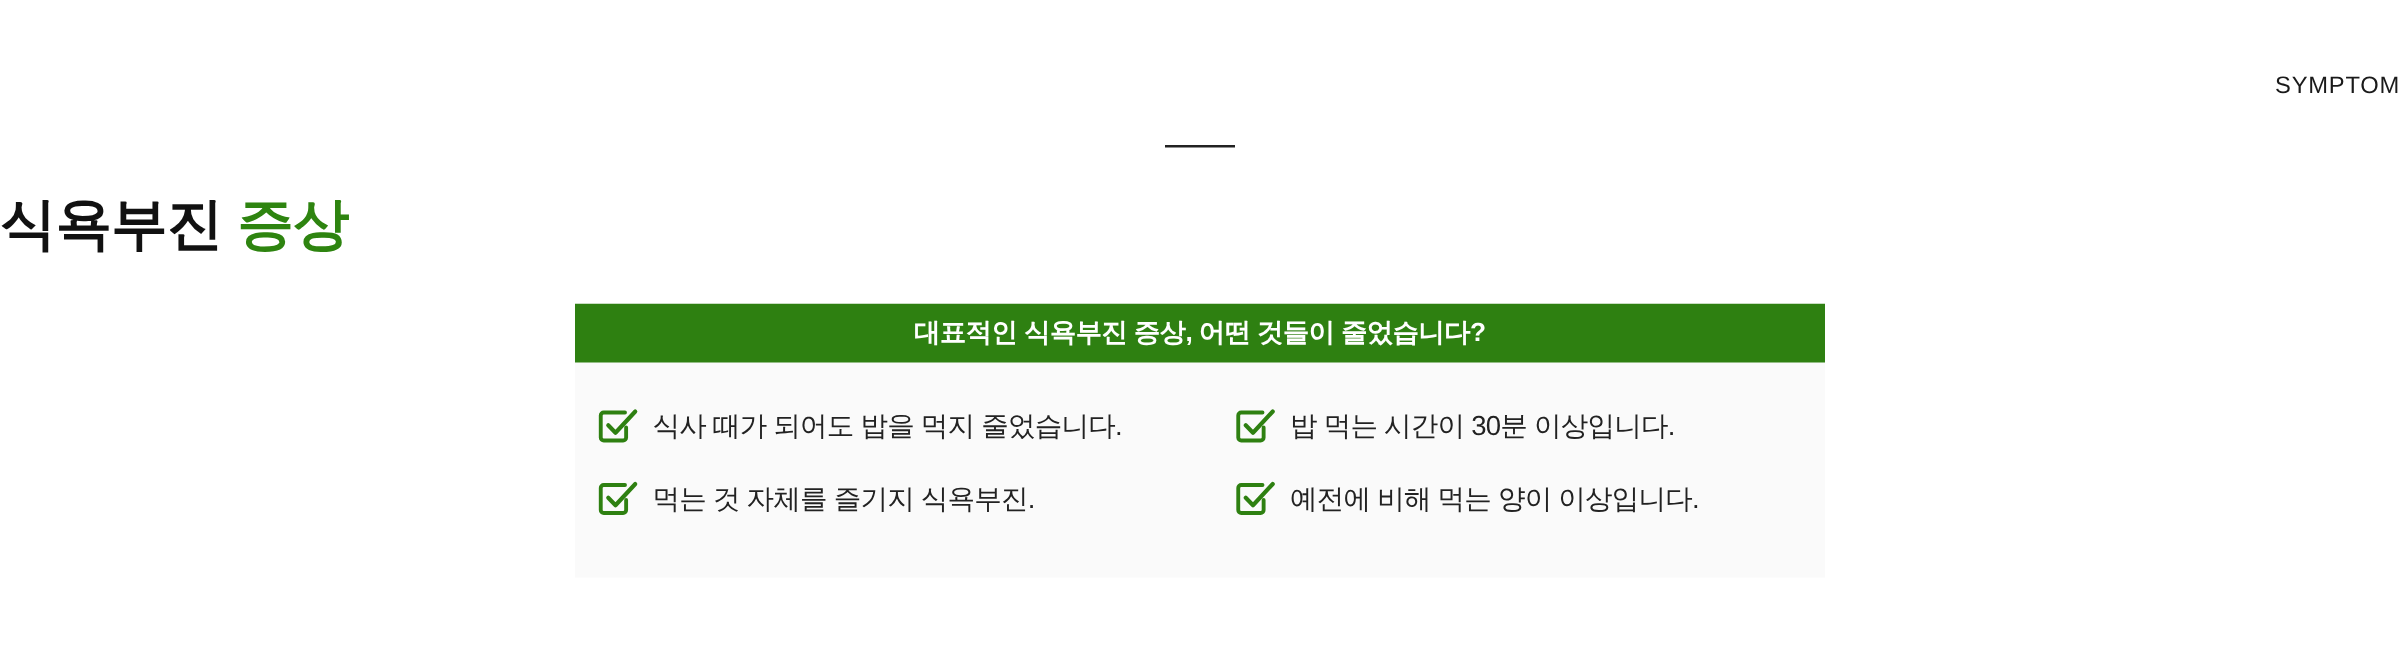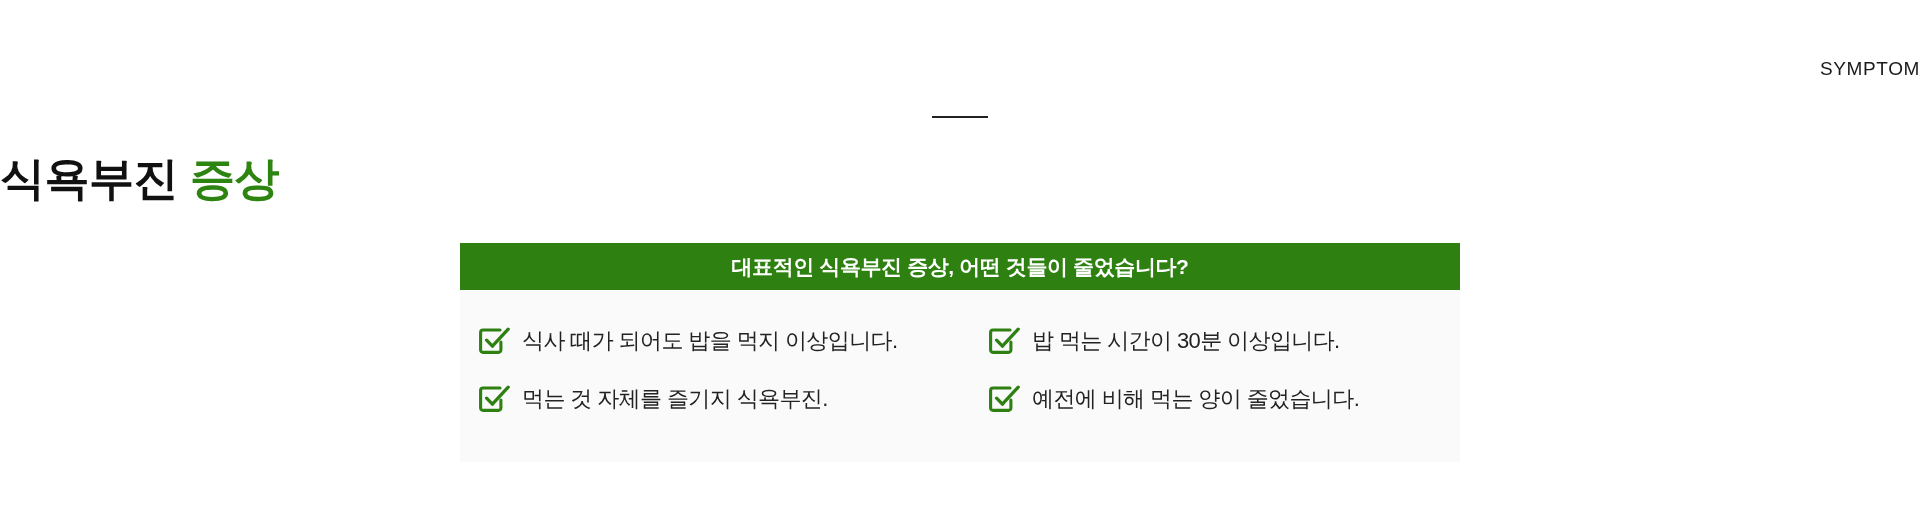--- a/index.html
+++ b/index.html
@@ -130,21 +130,21 @@
       <span class="panel-banner-text">대표적인 식욕부진 증상, 어떤 것들이 줄었습니다?</span>
     </div>
 
     <div class="panel-body">
 
       <div class="symptom-item">
         <svg class="check-icon" viewBox="0 0 34 30" xmlns="http://www.w3.org/2000/svg">
           <path d="M22 4 H5 a2.4 2.4 0 0 0 -2.4 2.4 V24 a2.4 2.4 0 0 0 2.4 2.4 H20.5 a2.4 2.4 0 0 0 2.4 -2.4 V16" fill="none" stroke="#2e8011" stroke-width="3.1" stroke-linecap="round" stroke-linejoin="round"></path>
           <path d="M8.6 14.2 L14.4 20.2 L30.2 3.2" fill="none" stroke="#2e8011" stroke-width="3.3" stroke-linecap="round" stroke-linejoin="round"></path>
         </svg>
-        <span class="symptom-text">식사 때가 되어도 밥을 먹지 이상입니다.</span>
+        <span class="symptom-text">식사 때가 되어도 밥을 먹지 줄었습니다.</span>
       </div>
 
       <div class="symptom-item">
         <svg class="check-icon" viewBox="0 0 34 30" xmlns="http://www.w3.org/2000/svg">
           <path d="M22 4 H5 a2.4 2.4 0 0 0 -2.4 2.4 V24 a2.4 2.4 0 0 0 2.4 2.4 H20.5 a2.4 2.4 0 0 0 2.4 -2.4 V16" fill="none" stroke="#2e8011" stroke-width="3.1" stroke-linecap="round" stroke-linejoin="round"></path>
           <path d="M8.6 14.2 L14.4 20.2 L30.2 3.2" fill="none" stroke="#2e8011" stroke-width="3.3" stroke-linecap="round" stroke-linejoin="round"></path>
         </svg>
         <span class="symptom-text">밥 먹는 시간이 30분 이상입니다.</span>
       </div>
 
@@ -154,18 +154,18 @@
           <path d="M8.6 14.2 L14.4 20.2 L30.2 3.2" fill="none" stroke="#2e8011" stroke-width="3.3" stroke-linecap="round" stroke-linejoin="round"></path>
         </svg>
         <span class="symptom-text">먹는 것 자체를 즐기지 식욕부진.</span>
       </div>
 
       <div class="symptom-item">
         <svg class="check-icon" viewBox="0 0 34 30" xmlns="http://www.w3.org/2000/svg">
           <path d="M22 4 H5 a2.4 2.4 0 0 0 -2.4 2.4 V24 a2.4 2.4 0 0 0 2.4 2.4 H20.5 a2.4 2.4 0 0 0 2.4 -2.4 V16" fill="none" stroke="#2e8011" stroke-width="3.1" stroke-linecap="round" stroke-linejoin="round"></path>
           <path d="M8.6 14.2 L14.4 20.2 L30.2 3.2" fill="none" stroke="#2e8011" stroke-width="3.3" stroke-linecap="round" stroke-linejoin="round"></path>
         </svg>
-        <span class="symptom-text">예전에 비해 먹는 양이 줄었습니다.</span>
+        <span class="symptom-text">예전에 비해 먹는 양이 이상입니다.</span>
       </div>
 
     </div>
   </div>
 </div>
 
 </body></html>

